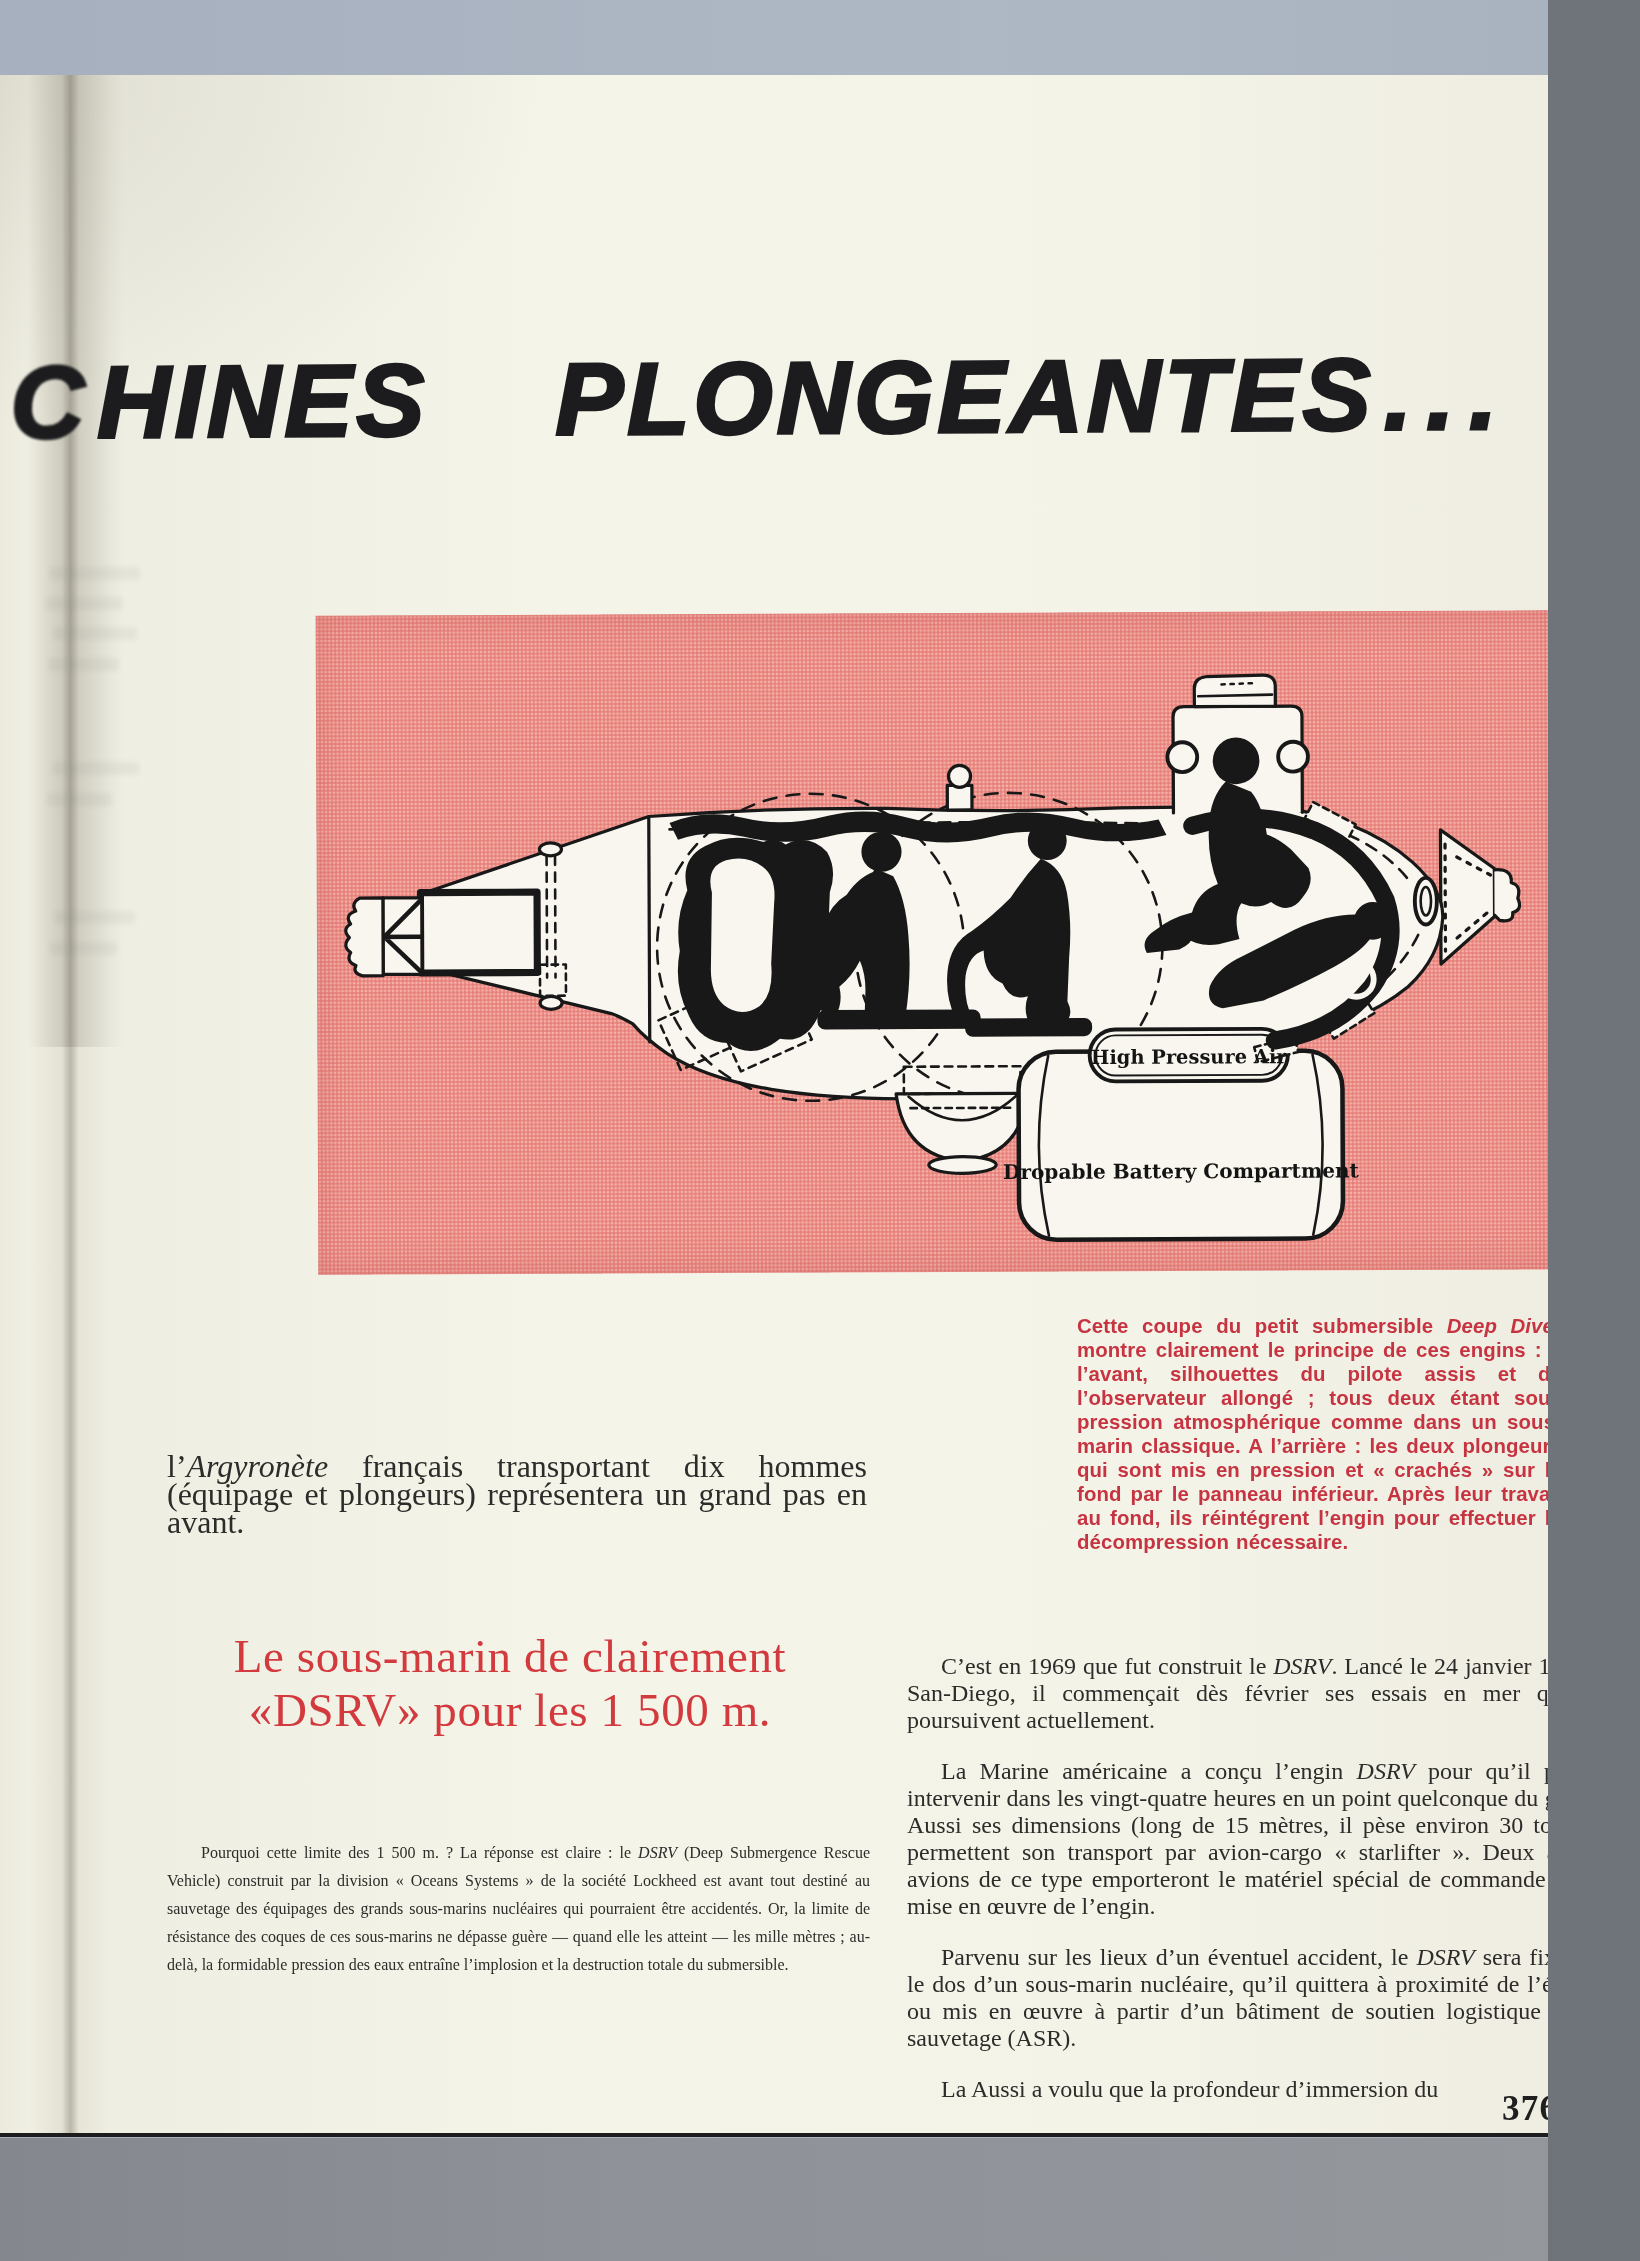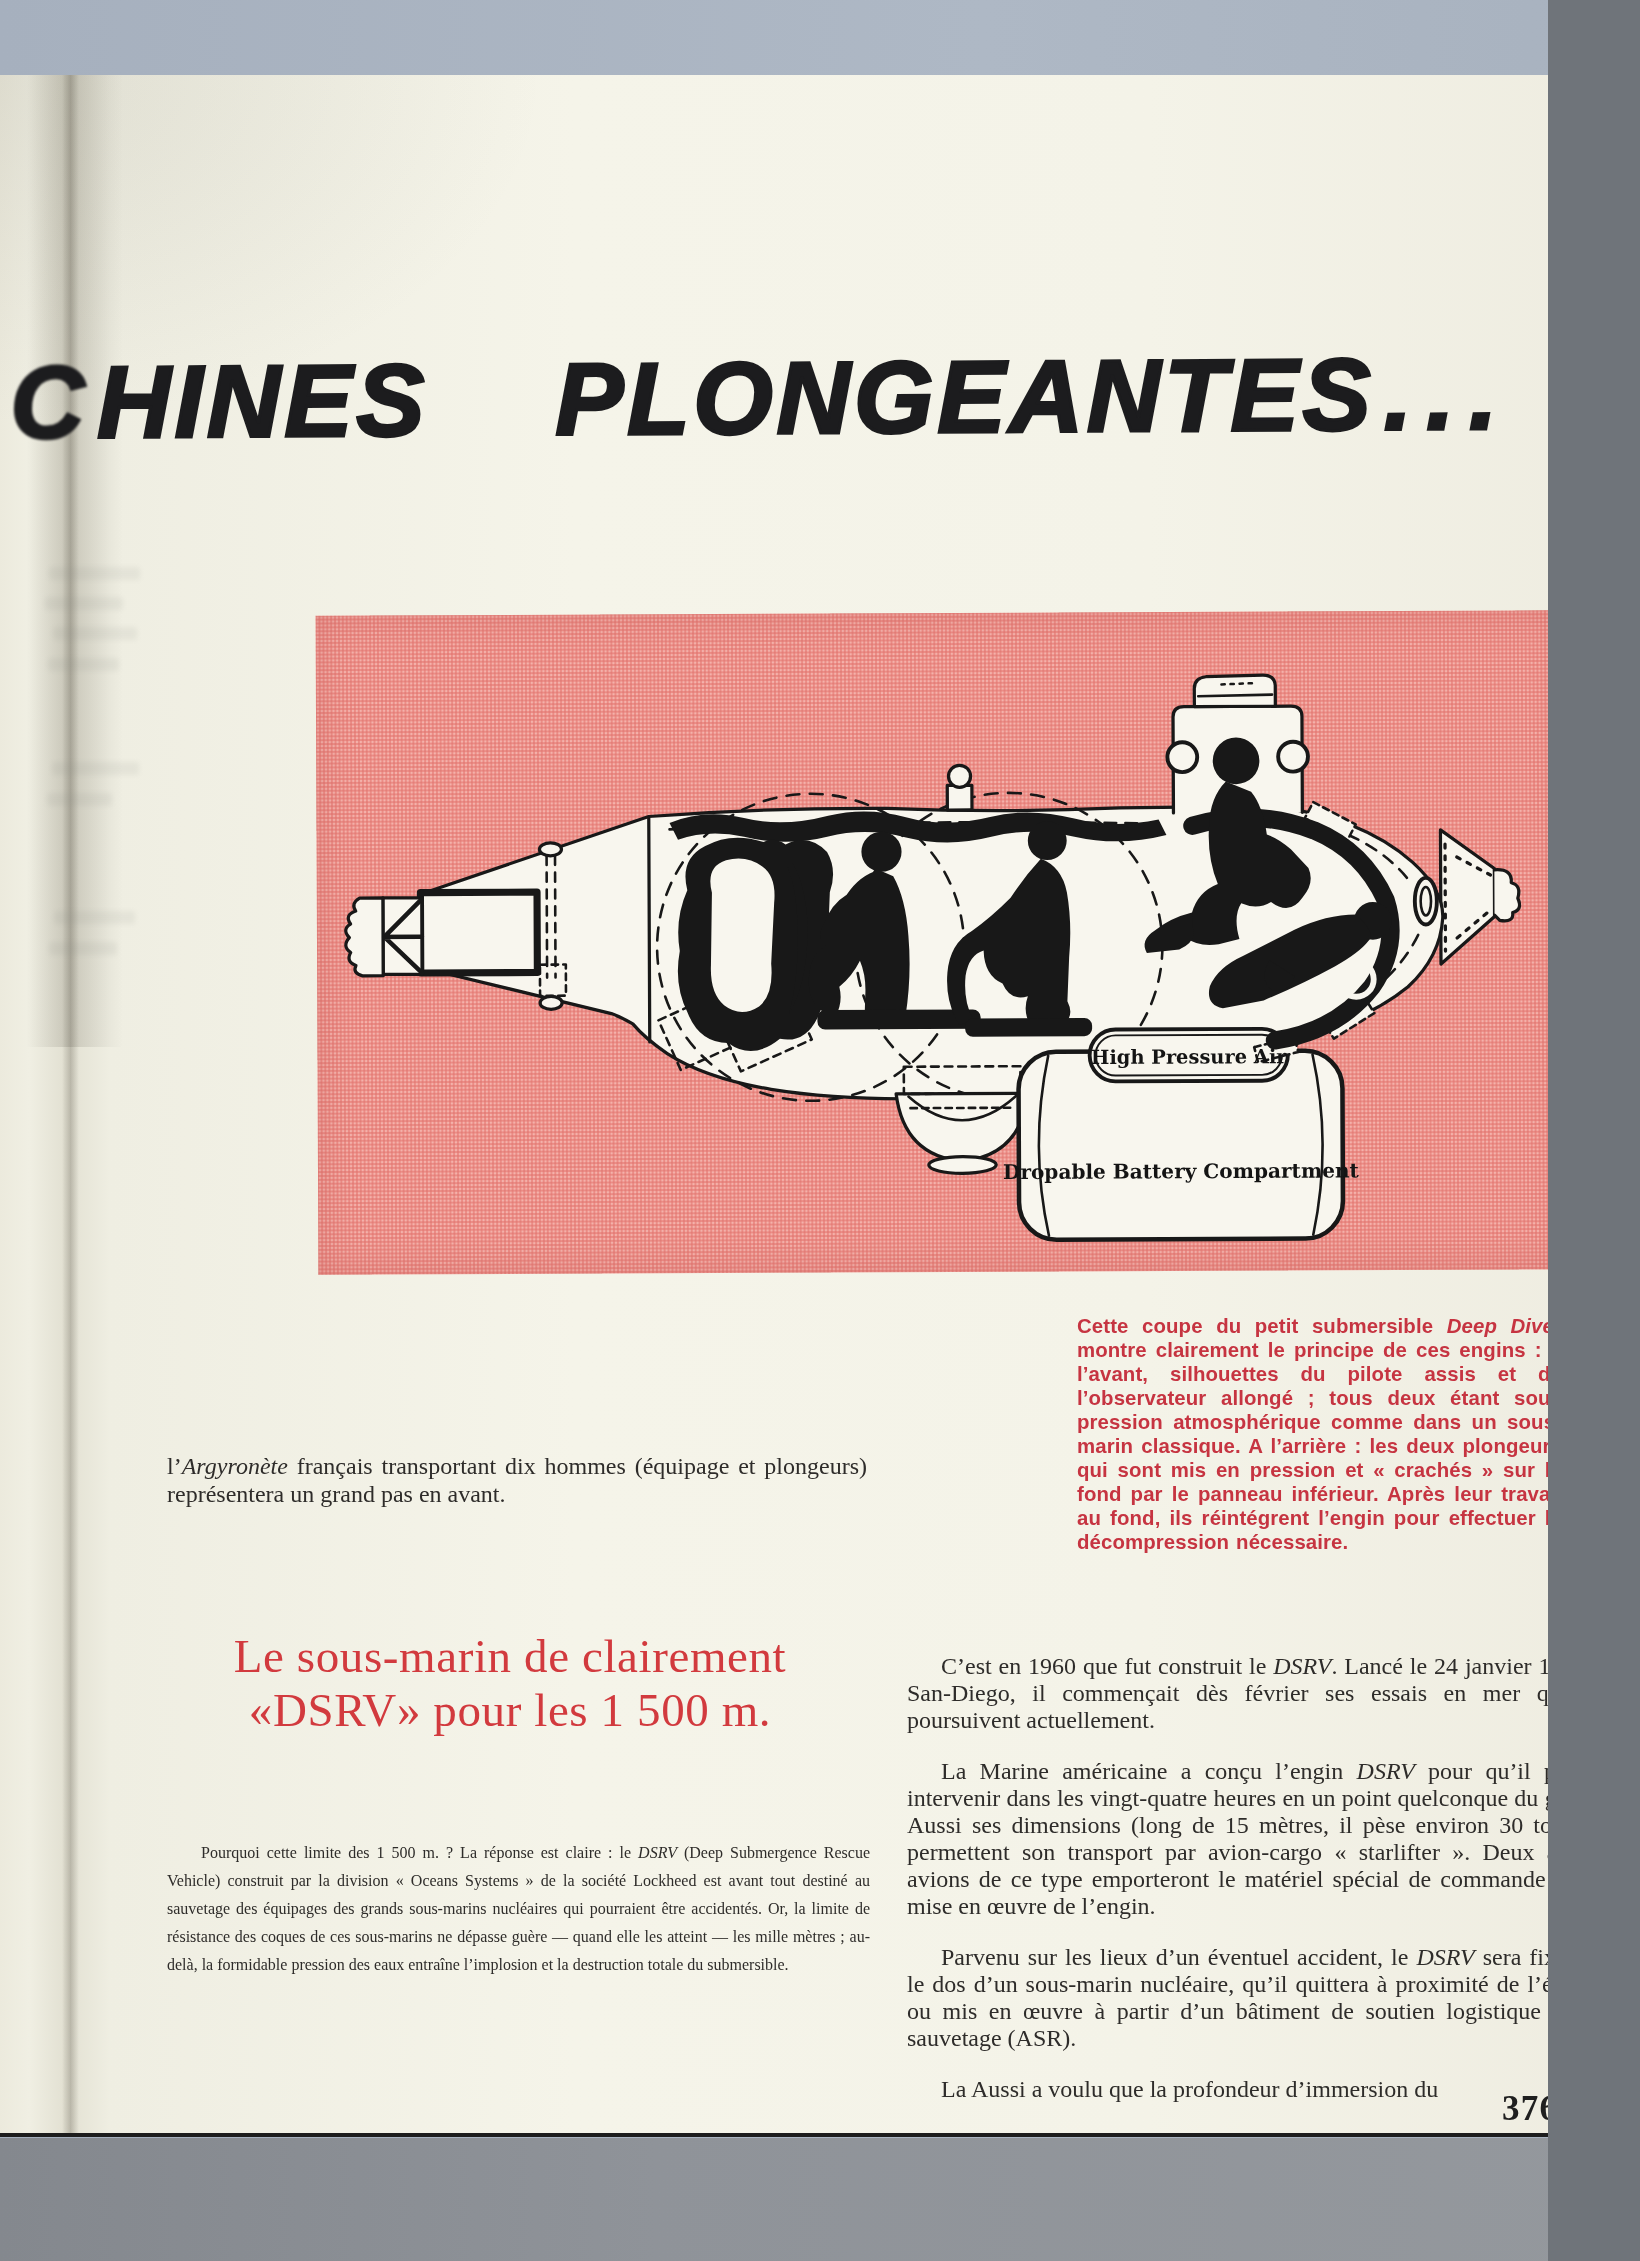--- a/index.html
+++ b/index.html
@@ -42,21 +42,21 @@
         box-shadow:inset 0 0 39px rgba(190,90,85,.35);}
   .panel svg{position:absolute;left:0;top:0;}
   
   .caption{position:absolute;left:1077px;top:1239px;width:485px;
         font-family:"Liberation Sans",sans-serif;font-weight:700;
         font-size:20.4px;line-height:24px;letter-spacing:0.1px;word-spacing:1.3px;
         color:#c63441;text-align:justify;}
   .caption i{font-style:italic;}
   
   .intro{position:absolute;left:167px;top:1377px;width:700px;
-        font-size:24px;line-height:28px;color:#2e2c2a;text-align:justify;}
+        font-size:32px;line-height:28px;color:#2e2c2a;text-align:justify;}
   
   .heading{position:absolute;left:149px;top:1554px;width:722px;text-align:center;
         font-size:47px;line-height:54px;color:#d23a3e;letter-spacing:0.6px;}
   
   .leftcol{position:absolute;left:167px;top:1764px;width:703px;
         font-size:16px;line-height:28px;color:#2e2c2a;text-align:justify;}
   .rightcol{position:absolute;left:907px;top:1578px;width:697px;
         font-size:24px;line-height:27px;color:#2e2c2a;text-align:justify;}
   .rightcol p,.leftcol p{margin:0;text-indent:34px;}
   .rightcol p + p{margin-top:24px;}
@@ -222,21 +222,21 @@
     <div class="heading">
       <div>Le sous-marin de clairement</div>
       <div>«DSRV» pour les 1 500 m.</div>
     </div>
 
     <div class="leftcol">
       <p><span>Pourquoi cette limite des 1 500 m. ? La réponse est claire : le </span><i>DSRV</i><span> (Deep Submergence Rescue Vehicle) construit par la division « Oceans Systems » de la société Lockheed est avant tout destiné au sauvetage des équipages des grands sous-marins nucléaires qui pourraient être accidentés. Or, la limite de résistance des coques de ces sous-marins ne dépasse guère — quand elle les atteint — les mille mètres ; au-delà, la formidable pression des eaux entraîne l’implosion et la destruction totale du submersible.</span></p>
     </div>
 
     <div class="rightcol">
-      <p><span>C’est en 1960 que fut construit le </span><i>DSRV</i><span>. Lancé le 24 janvier 1964 à San-Diego, il commençait dès février ses essais en mer qui se poursuivent actuellement.</span></p>
+      <p><span>C’est en 1969 que fut construit le </span><i>DSRV</i><span>. Lancé le 24 janvier 1964 à San-Diego, il commençait dès février ses essais en mer qui se poursuivent actuellement.</span></p>
       <p><span>La Marine américaine a conçu l’engin </span><i>DSRV</i><span> pour qu’il puisse intervenir dans les vingt-quatre heures en un point quelconque du globe. Aussi ses dimensions (long de 15 mètres, il pèse environ 30 tonnes) permettent son transport par avion-cargo « starlifter ». Deux autres avions de ce type emporteront le matériel spécial de commande et de mise en œuvre de l’engin.</span></p>
       <p><span>Parvenu sur les lieux d’un éventuel accident, le </span><i>DSRV</i><span> sera fixé sur le dos d’un sous-marin nucléaire, qu’il quittera à proximité de l’épave, ou mis en œuvre à partir d’un bâtiment de soutien logistique et de sauvetage (ASR).</span></p>
       <p><span>La Aussi a voulu que la profondeur d’immersion du</span></p>
     </div>
 
     <div class="pageno">376</div>
   </div>
 
   <div class="band-bottom"></div>
 </div>

